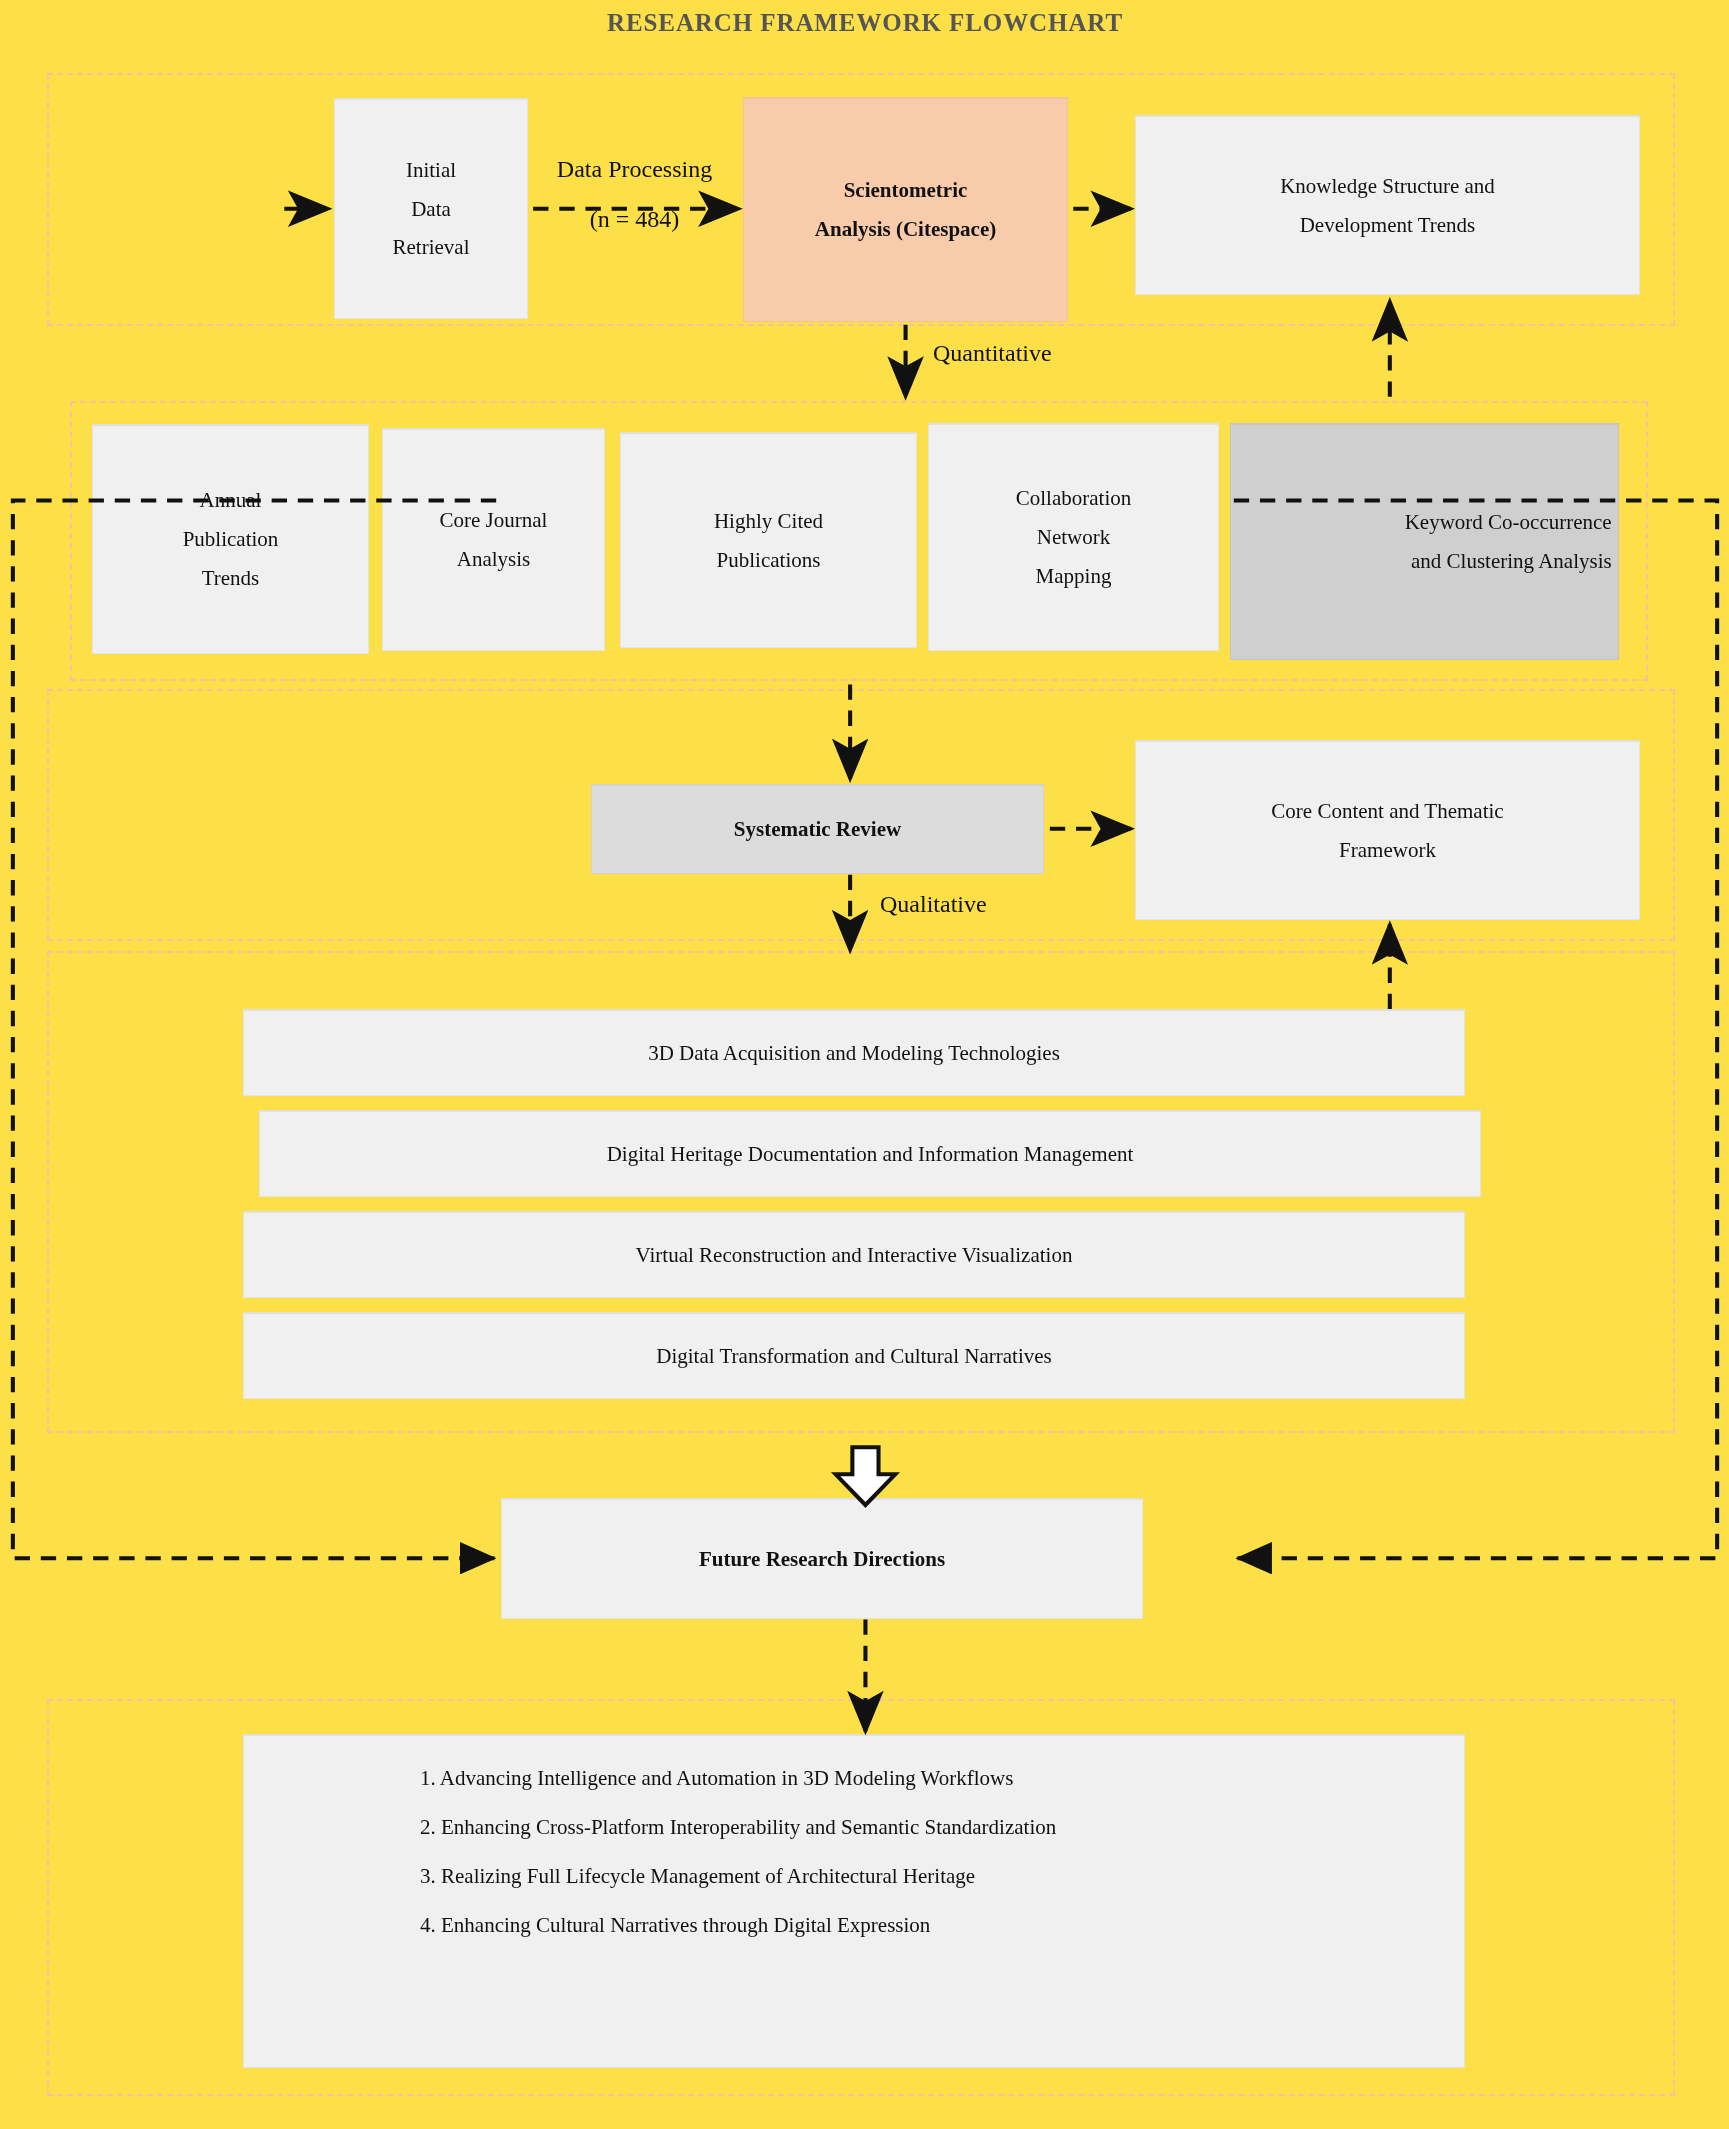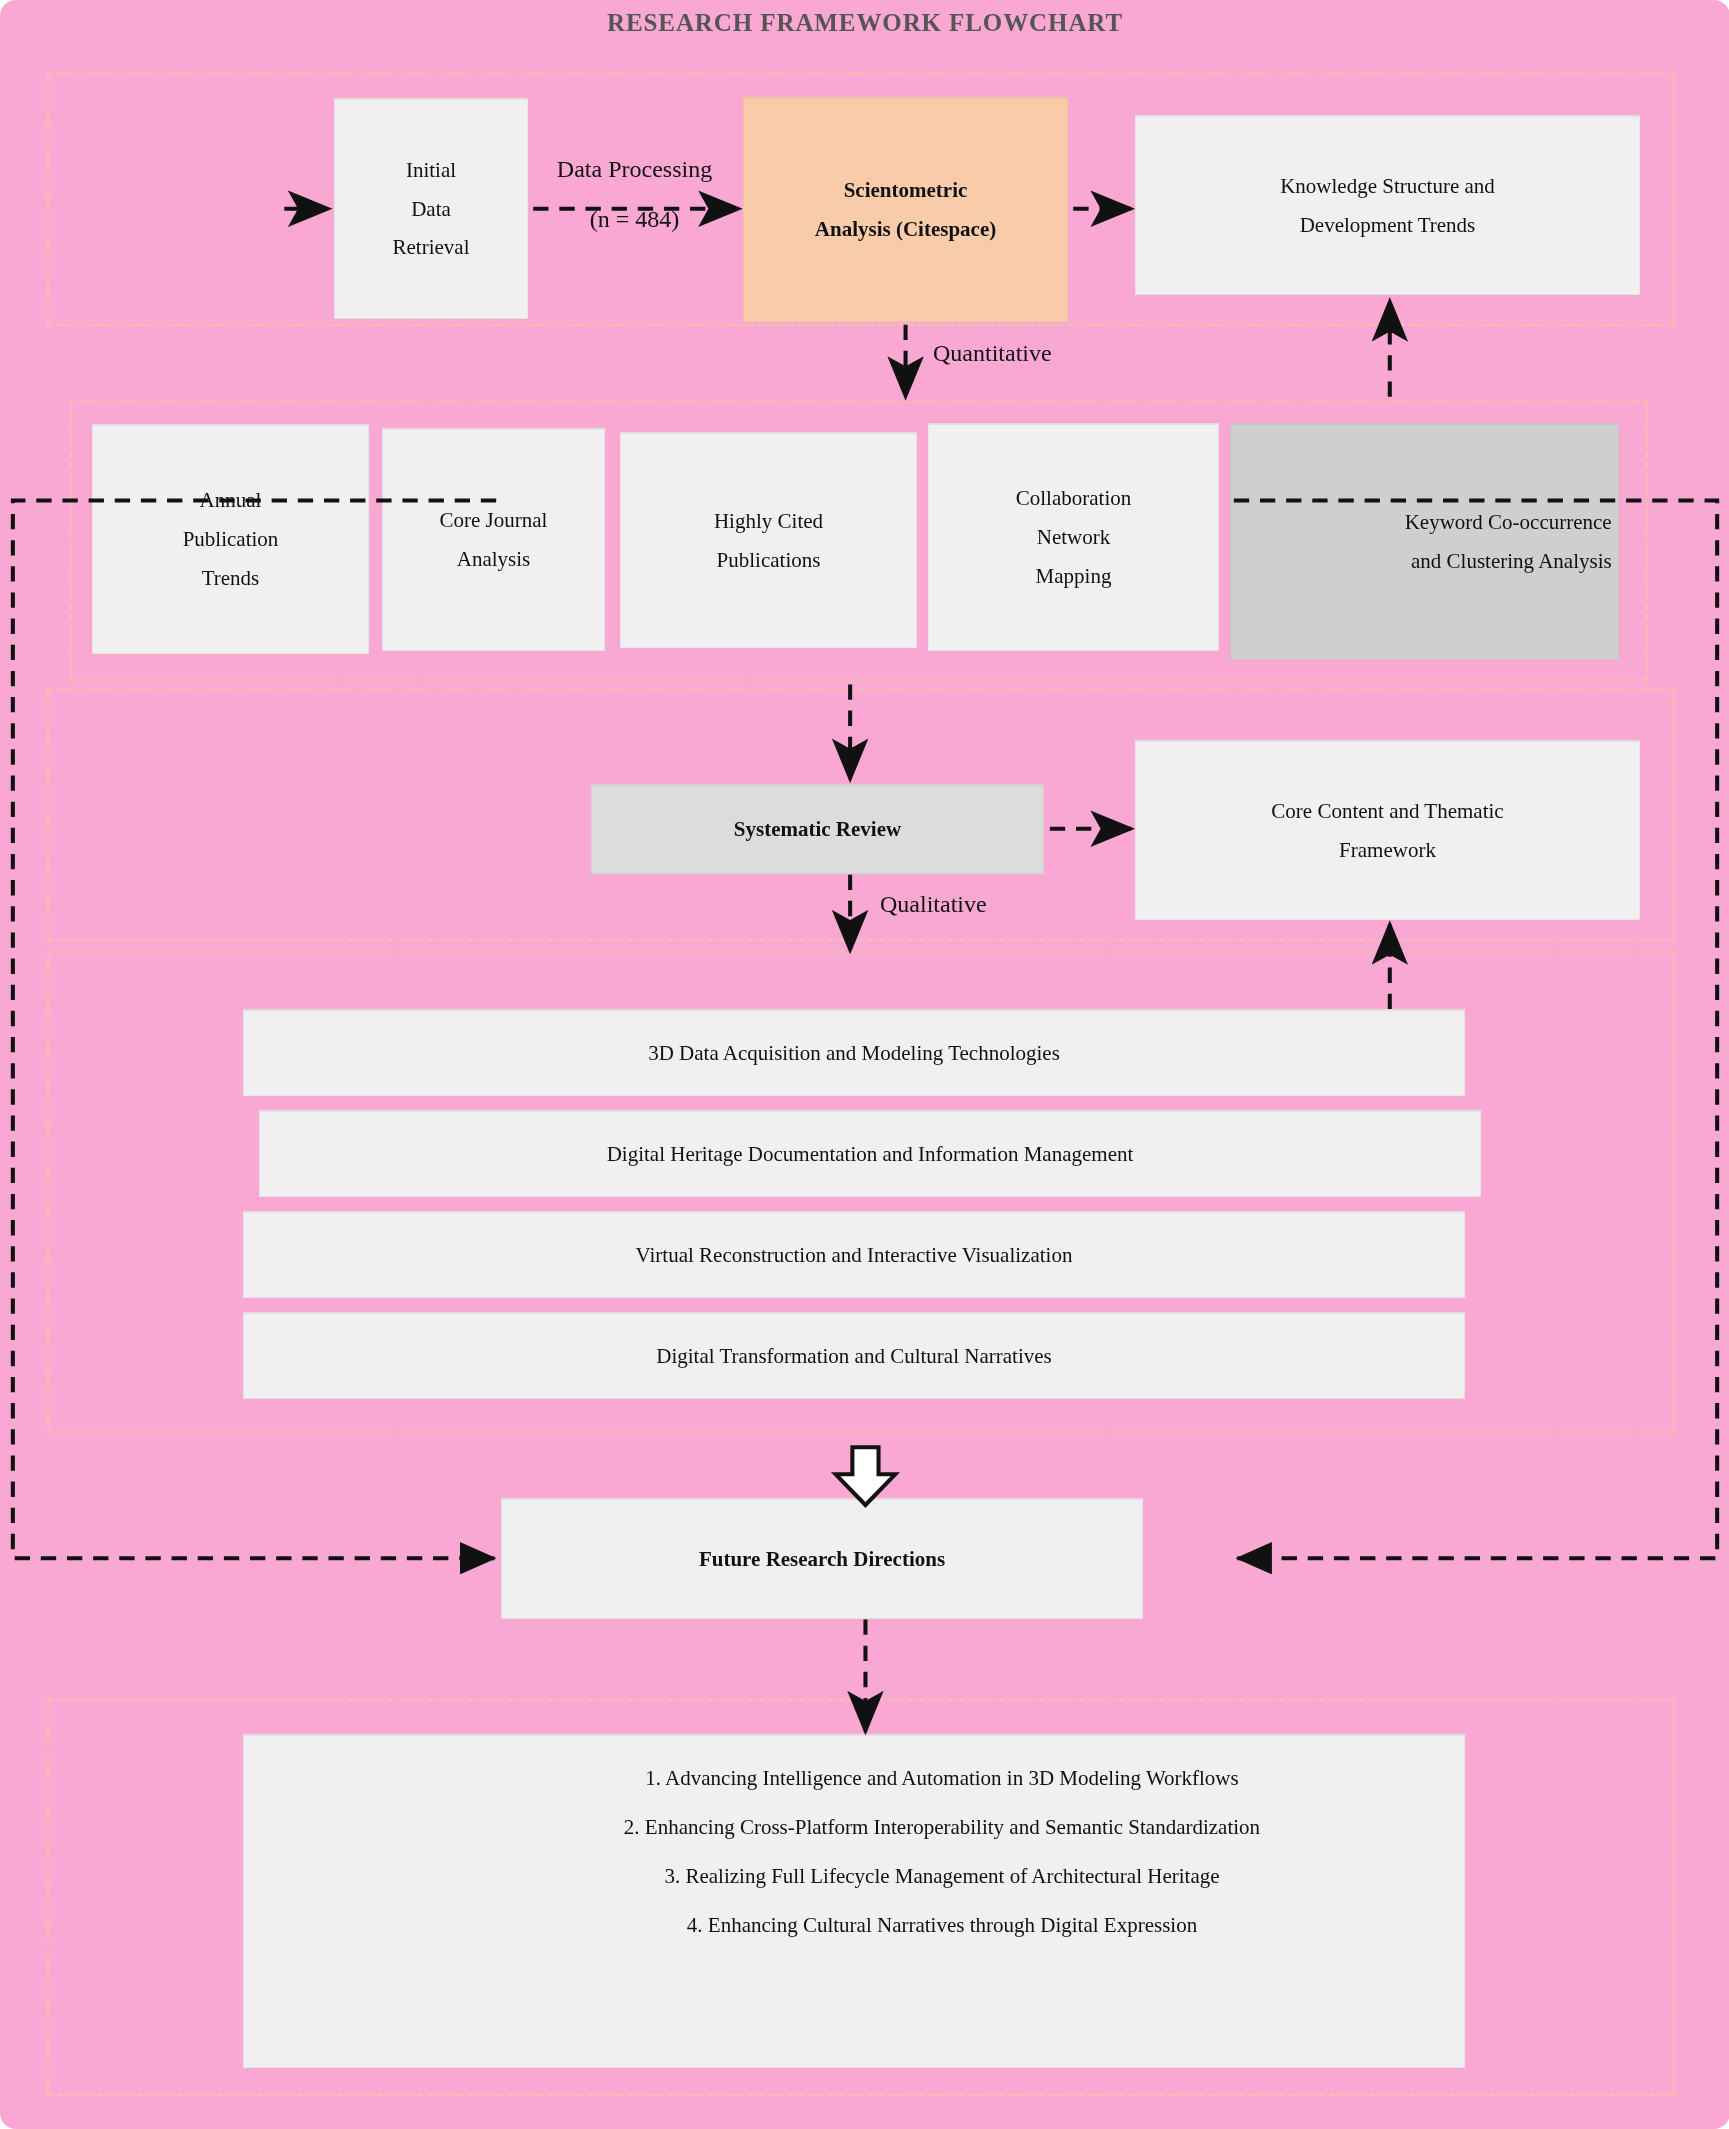--- a/index.html
+++ b/index.html
@@ -1,17 +1,17 @@
 <!DOCTYPE html>
 <html style="font-size:7.2px"><head>
 <meta charset="utf-8">
 <style>
   html,body{margin:0;padding:0;background:#ffffff;}
   body{font-family:"Liberation Serif","DejaVu Serif",serif;}
-  #page{position:relative;width:1730px;height:2129px;background:#f9a8d4;overflow:hidden;border-radius:16px;}
+  #page{position:relative;width:1730px;height:2129px;background:#fde047;overflow:hidden;}
 
   
   #chart-title{
     position:absolute;left:0;top:9px;width:1730px;text-align:center;
     font-size:25px;font-weight:bold;letter-spacing:0.9px;color:#555555;
   }
 
   
   .group-box{
     position:absolute;border:2.3px dashed #f3c3a0;background:transparent;
@@ -40,21 +40,20 @@
   
   #directions-list{
     position:absolute;box-sizing:border-box;
     background:#f0f0f0;border:0.9px solid #e4e4e4;border-top:2.3px solid #e0e0e0;
     padding:32px 0 0 0;
   }
   #directions-list ol{list-style:none;margin:0;padding:0;}
   #directions-list li{
     font-size:21px;color:#111111;line-height:1.0;margin:0 0 28px 0;padding-left:176px;
     white-space:nowrap;
-    text-align:center;
   }
 
   svg#wires{position:absolute;left:0;top:0;width:1730px;height:2129px;pointer-events:none;}
 </style>
 </head>
 <body>
 
 <div id="page">
 
   <div id="chart-title">RESEARCH FRAMEWORK FLOWCHART</div>

